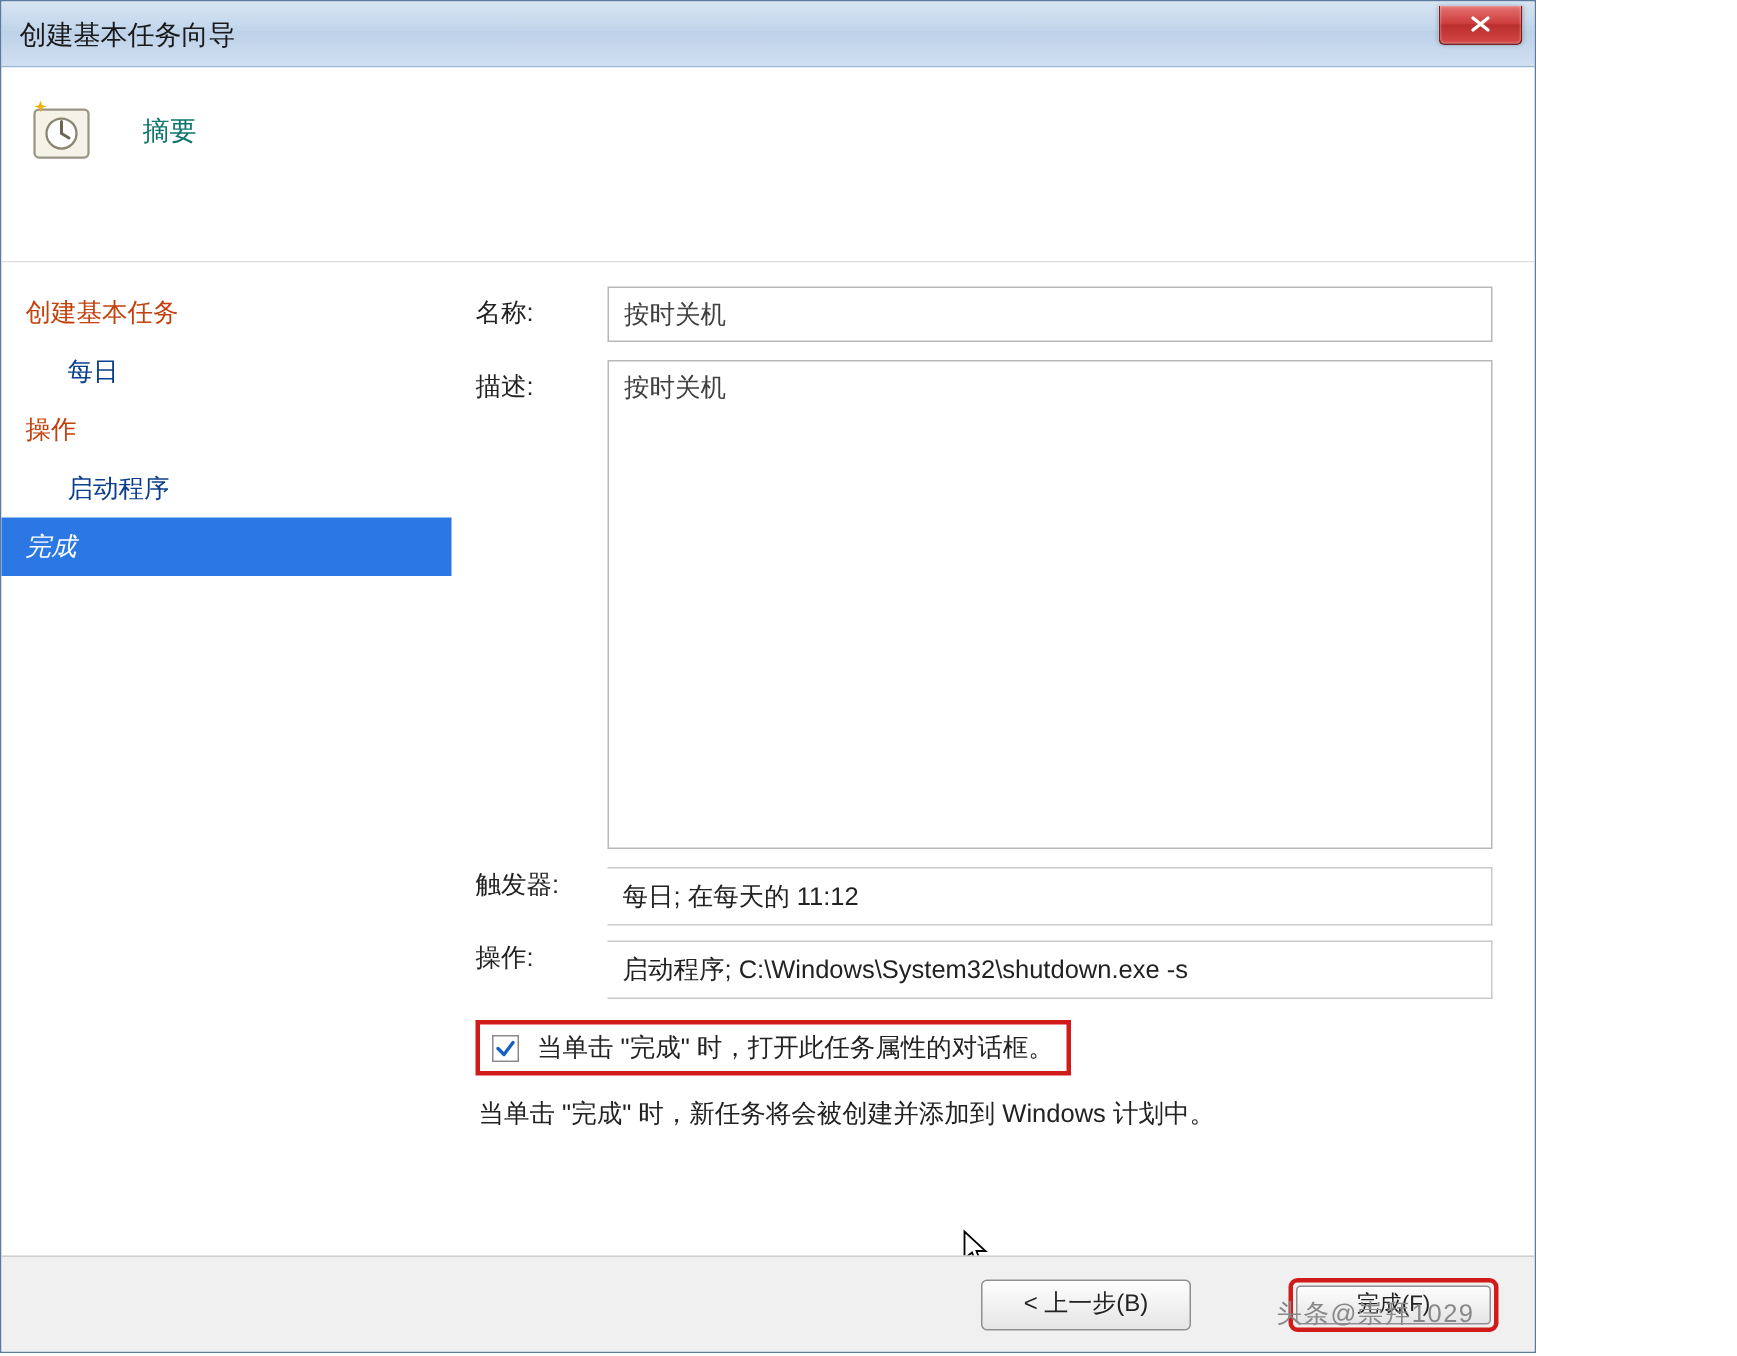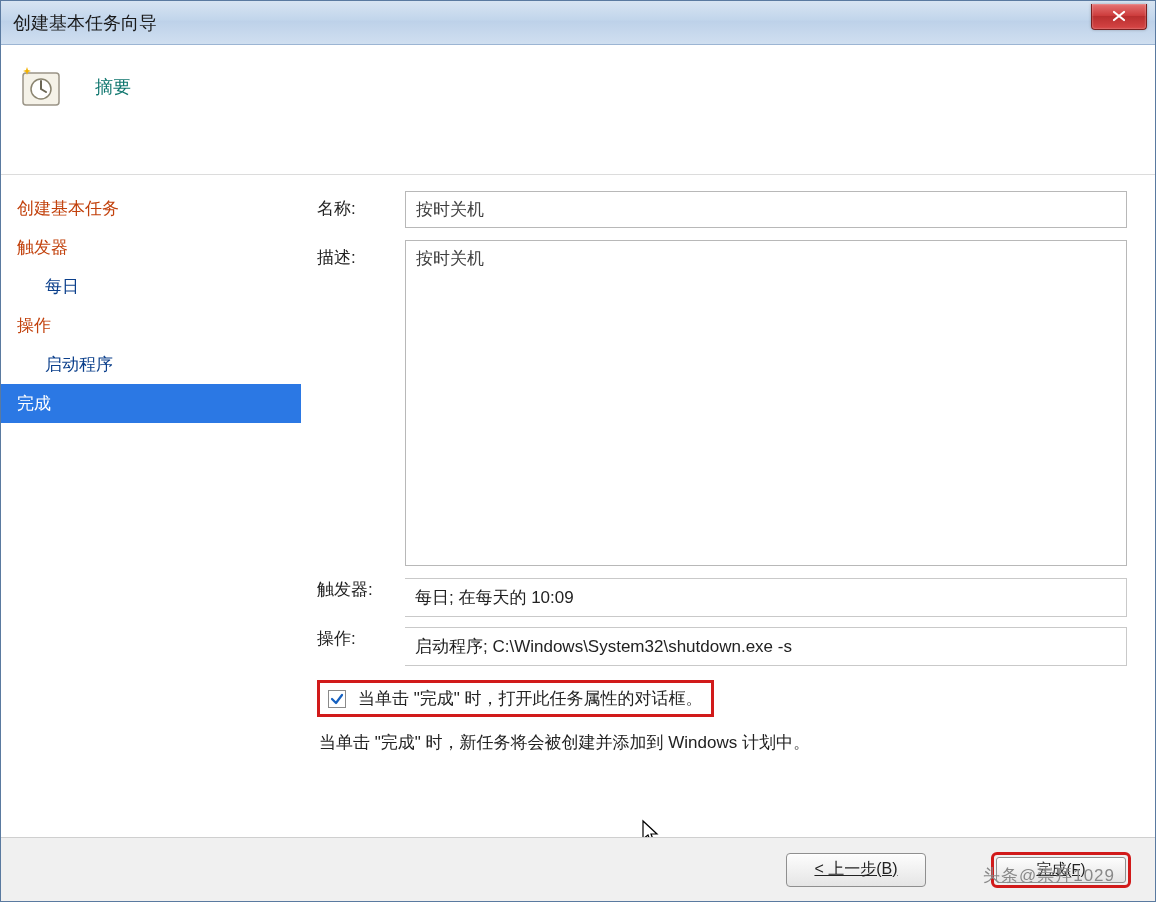--- a/index.html
+++ b/index.html
@@ -1,46 +1,46 @@
 <!DOCTYPE html>
 <html><head>
   <meta charset="utf-8">
   <style>
     * { margin: 0; padding: 0; box-sizing: border-box; }
     html, body { width: 1158px; height: 904px; font-family: "Microsoft YaHei", "Segoe UI", Tahoma, sans-serif; font-size: 14px; overflow: hidden; background: #fff; }
-    .window { width: 1156px; height: 902px; border: 1px solid #5a7aa0; position: relative; background: #fff; }
+    .window { width: 1024px; height: 902px; border: 1px solid #5a7aa0; position: relative; background: #fff; }
     .titlebar { height: 44px; background: linear-gradient(#d7e4f2, #c1d5eb 45%, #bdd1e9 46%, #d0dff0); border-bottom: 1px solid #9cb5d3; display: flex; align-items: center; justify-content: space-between; padding: 0 0 0 12px; }
     .titlebar .title { color: #1a1a1a; font-size: 18px; }
     .close-btn { width: 56px; height: 26px; margin-right: 8px; margin-top: -12px; background: linear-gradient(#e57373, #cc3b3b 48%, #b92f2f 50%, #d64545); border: 1px solid #7a1f1f; border-top: none; border-radius: 0 0 4px 4px; display: flex; align-items: center; justify-content: center; box-shadow: 0 0 3px rgba(0,0,0,.25), inset 0 0 2px rgba(255,255,255,.6); cursor: pointer; }
     .close-btn svg { width: 16px; height: 12px; }
     .header-band { height: 130px; background: #fff; border-bottom: 1px solid #dcdcdc; display: flex; align-items: flex-start; padding: 18px 0 0 16px; }
     .header-icon { width: 48px; height: 48px; position: relative; }
     .header-icon svg { width: 48px; height: 48px; }
     .header-title { font-size: 18px; color: #0f766e; margin-left: 30px; margin-top: 12px; }
     .body { display: flex; height: calc(100% - 44px - 130px - 64px); background: #fff; }
     .sidebar { width: 300px; padding-top: 14px; }
     .sb-item { font-size: 17px; color: #c2410c; padding: 8px 14px 8px 16px; cursor: pointer; }
     .sb-sub  { font-size: 17px; color: #0b3f8b; padding: 8px 14px 8px 44px; cursor: pointer; }
-    .sb-item.sel { background: #2b78e4; color: #fff; }
+    .sb-item.sel { background: #2b78e4; color: #fff; font-style: italic; }
     .main { flex: 1; padding: 16px 28px 0 16px; position: relative; }
     .row { display: flex; align-items: flex-start; margin-bottom: 12px; }
     .lbl { width: 88px; color: #222; font-size: 17px; padding-top: 6px; }
     .field { flex: 1; background: #fff; border: 1px solid #b8b8b8; padding: 6px 10px; font-size: 17px; color: #404040; }
     .desc-box { height: 326px; overflow: auto; }
     .summary-row { display: flex; align-items: flex-start; margin-top: 10px; }
     .summary-lbl { width: 88px; color: #222; font-size: 17px; }
     .summary-val { flex: 1; background: #fff; border-top: 1px solid #c9c9c9; border-bottom: 1px solid #c9c9c9; padding: 7px 10px; font-size: 17px; color: #222; border-left: none; border-right: 1px solid #c9c9c9; }
     .summary-val:first-of-type { border-left: 1px solid #c9c9c9; }
     .highlight-box { border: 3px solid #d11a1a; padding: 4px 8px; margin-top: 14px; display: inline-flex; align-items: center; }
     .chk { width: 18px; height: 18px; border: 1px solid #8a8a8a; background: #fff; display: inline-flex; align-items: center; justify-content: center; margin-right: 12px; cursor: pointer; }
     .chk svg { width: 14px; height: 14px; }
     .chk-label { font-size: 17px; color: #222; }
     .footer-note { font-size: 17px; color: #222; margin-top: 14px; margin-left: 2px; }
     .footer { position: absolute; bottom: 0; left: 0; right: 0; height: 64px; border-top: 1px solid #cfcfcf; background: #f0f0f0; display: flex; align-items: center; justify-content: flex-end; padding-right: 24px; gap: 18px; }
-    .btn { min-width: 140px; height: 34px; background: linear-gradient(#fdfdfd, #e5e5e5); border: 1px solid #8f8f8f; border-radius: 4px; font-size: 16px; color: #222; display: inline-flex; align-items: center; justify-content: center; cursor: pointer; box-shadow: inset 0 1px 0 #fff; padding: 0 14px; text-decoration: underline; }
+    .btn { min-width: 140px; height: 34px; background: linear-gradient(#fdfdfd, #e5e5e5); border: 1px solid #8f8f8f; border-radius: 4px; font-size: 16px; color: #222; display: inline-flex; align-items: center; justify-content: center; cursor: pointer; box-shadow: inset 0 1px 0 #fff; padding: 0 14px; }
     .btn.finish-inner { min-width: 130px; border: 1px solid #8f8f8f; border-radius: 3px; height: 26px; font-size: 15px; }
     .btn-last-wrap { border: 3px solid #d11a1a; padding: 2px; border-radius: 6px; display: inline-flex; margin-left: 47px; }
     .watermark { position: absolute; right: 40px; bottom: 14px; color: #888; font-size: 17px; pointer-events: none; letter-spacing: 1px; }
     .cursor { position: absolute; left: 340px; top: 644px; pointer-events: none; }
     .cursor svg { width: 20px; height: 28px; }
   </style>
 </head>
 <body>
 
 <div class="window">
@@ -65,42 +65,41 @@
         </g>
       </svg>
     </div>
     <div class="header-title">摘要</div>
   </div>
 
   <div class="body">
 
     <div class="sidebar">
       <div class="sb-item">创建基本任务</div>
-      <div class="sb-item">触发器</div>
       <div class="sb-sub">每日</div>
       <div class="sb-item">操作</div>
       <div class="sb-sub">启动程序</div>
       <div class="sb-item sel">完成</div>
     </div>
 
     <div class="main">
 
       <div class="row">
         <div class="lbl">名称:</div>
         <div class="field">按时关机</div>
       </div>
 
       <div class="row">
         <div class="lbl">描述:</div>
         <div class="field desc-box">按时关机</div>
       </div>
 
       <div class="summary-row">
         <div class="summary-lbl">触发器:</div>
-        <div class="summary-val">每日; 在每天的 10:09</div>
+        <div class="summary-val">每日; 在每天的 11:12</div>
       </div>
 
       <div class="summary-row">
         <div class="summary-lbl">操作:</div>
         <div class="summary-val">启动程序; C:\Windows\System32\shutdown.exe -s</div>
       </div>
 
       <div class="highlight-box">
         <span class="chk">
           <svg viewBox="0 0 14 14">

